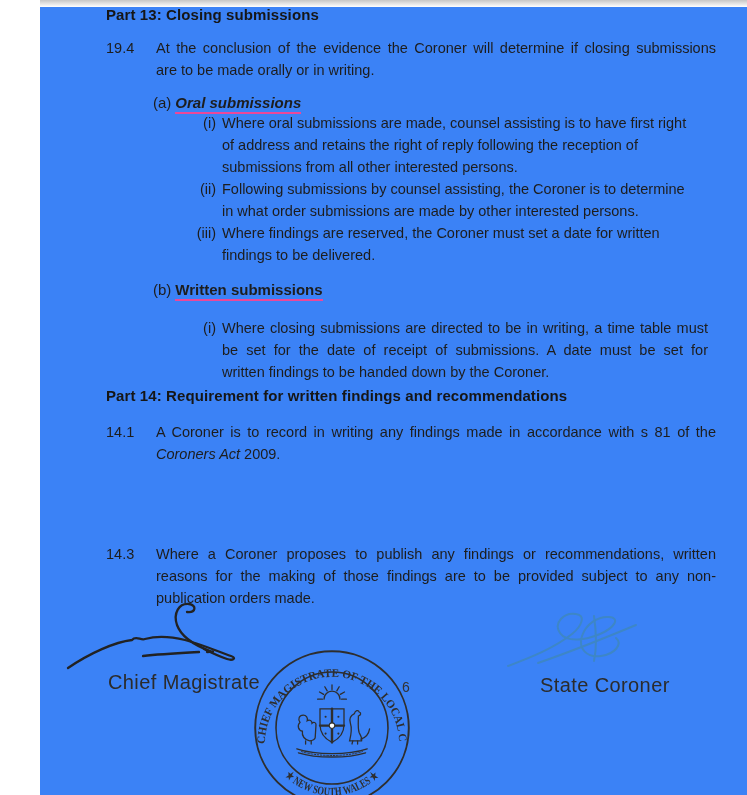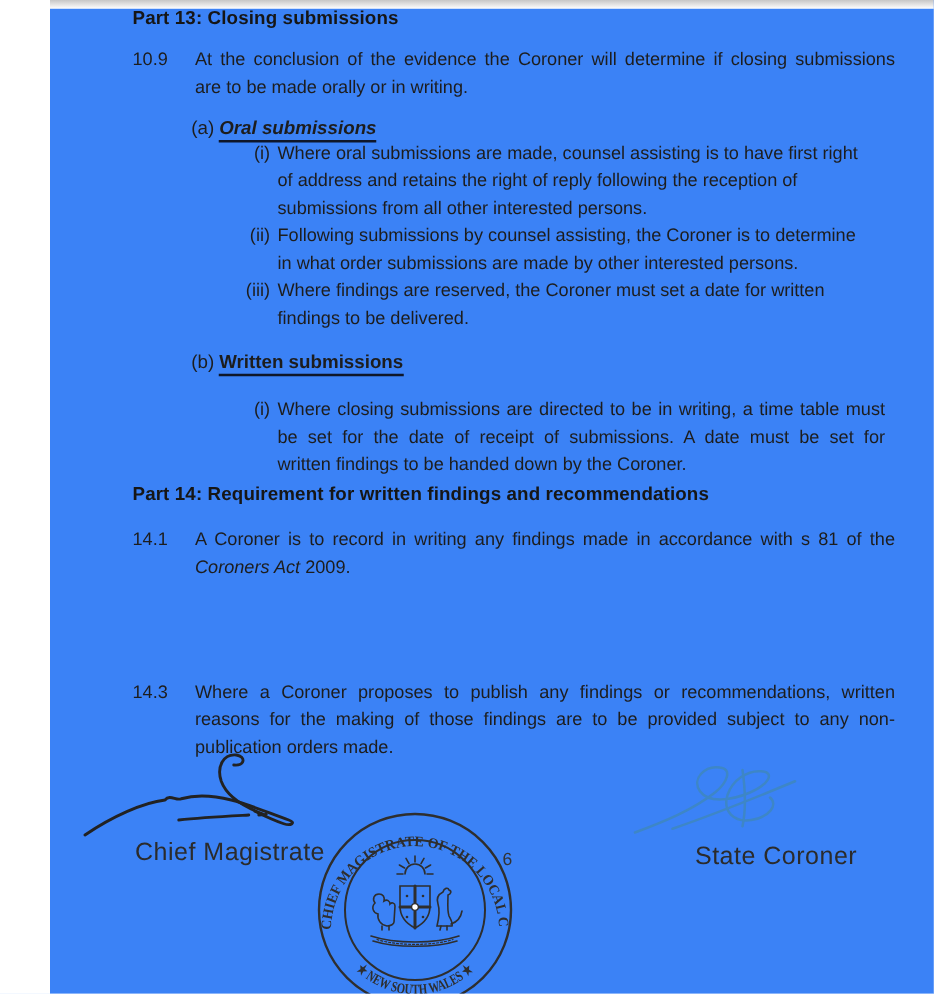--- a/index.html
+++ b/index.html
@@ -24,21 +24,21 @@
     position:absolute; left:0; top:0; width:46px;
     line-height:22px; white-space:nowrap;
   }
   .clause .lines { margin-left:50px; width:560px; }
   .ln { height:22px; line-height:22px; white-space:nowrap; }
   .ln.j { white-space:normal; text-align:justify; text-align-last:justify; }
   .sub-heading { position:absolute; left:113px; white-space:nowrap; }
   .sub-heading .marker { font-size:15px; color:#1d1d1d; }
   .sub-heading .sub-title {
     font-size:15px; font-weight:bold;
-    border-bottom:2px solid #0f172a; padding-bottom:1px; margin-left:4px;
+    border-bottom:2px solid #ec4899; padding-bottom:1px; margin-left:4px;
   }
   .sub-heading .sub-title.it { font-style:italic; }
   .roman-para { position:absolute; left:150px; width:518px; }
   .roman-para .roman {
     position:absolute; left:0; top:0; width:26px; text-align:right;
     line-height:22px; white-space:nowrap;
   }
   .roman-para .lines { margin-left:32px; width:486px; }
   .sig-label {
     position:absolute; font-size:20px; letter-spacing:.4px; color:#2b2b2b;
@@ -52,21 +52,21 @@
 </head>
 <body>
 
 <div class="page">
 
   <div class="scan-edge"></div>
 
   <h1 class="part-heading" style="top:6px">Part 13: Closing submissions</h1>
 
   <section class="clause" style="top:37px">
-    <span class="num">10.9</span>
+    <span class="num">19.4</span>
     <div class="lines">
       <div class="ln j">At the conclusion of the evidence the Coroner will determine if closing submissions</div>
       <div class="ln">are to be made orally or in writing.</div>
     </div>
   </section>
 
   <section class="sub-heading" style="top:94px">
     <span class="marker">(a)</span><span class="sub-title it">Oral submissions</span>
   </section>
 
@@ -140,21 +140,21 @@
   <div class="sig-label" style="left:68px; top:671px">Chief Magistrate</div>
 
   <svg class="sig-svg" style="left:462px; top:602px;" width="145" height="72" viewBox="0 0 145 72">
     <g fill="none" stroke="#3e86c6" stroke-width="2" stroke-linecap="round">
       <path d="M 6,64 C 30,55 52,46 70,32 C 80,24 84,13 74,12 C 62,10 51,21 58,31 C 65,41 84,38 98,32 C 112,26 119,16 107,15 C 96,14 84,22 80,34 C 76,47 85,56 99,54 C 113,52 121,42 114,36"></path>
       <path d="M 36,61 C 62,52 98,38 134,23"></path>
       <path d="M 92,14 C 94,28 95,45 92,59"></path>
     </g>
   </svg>
 
-  <div class="sig-label" style="left:516px; top:674px">State Coroner</div>
+  <div class="sig-label" style="left:500px; top:674px">State Coroner</div>
 
   <div class="page-number">6</div>
 
   <div class="seal-wrap">
     <svg width="160" height="160" viewBox="-100 -100 200 200">
       <defs>
         <path id="arcTop" d="M -84,20 A 84 84 0 1 1 84,20" fill="none"></path>
         <path id="arcBot" d="M -59,60 A 84 84 0 0 0 59,60" fill="none"></path>
       </defs>
       <g fill="none" stroke="#2e2e2e">

